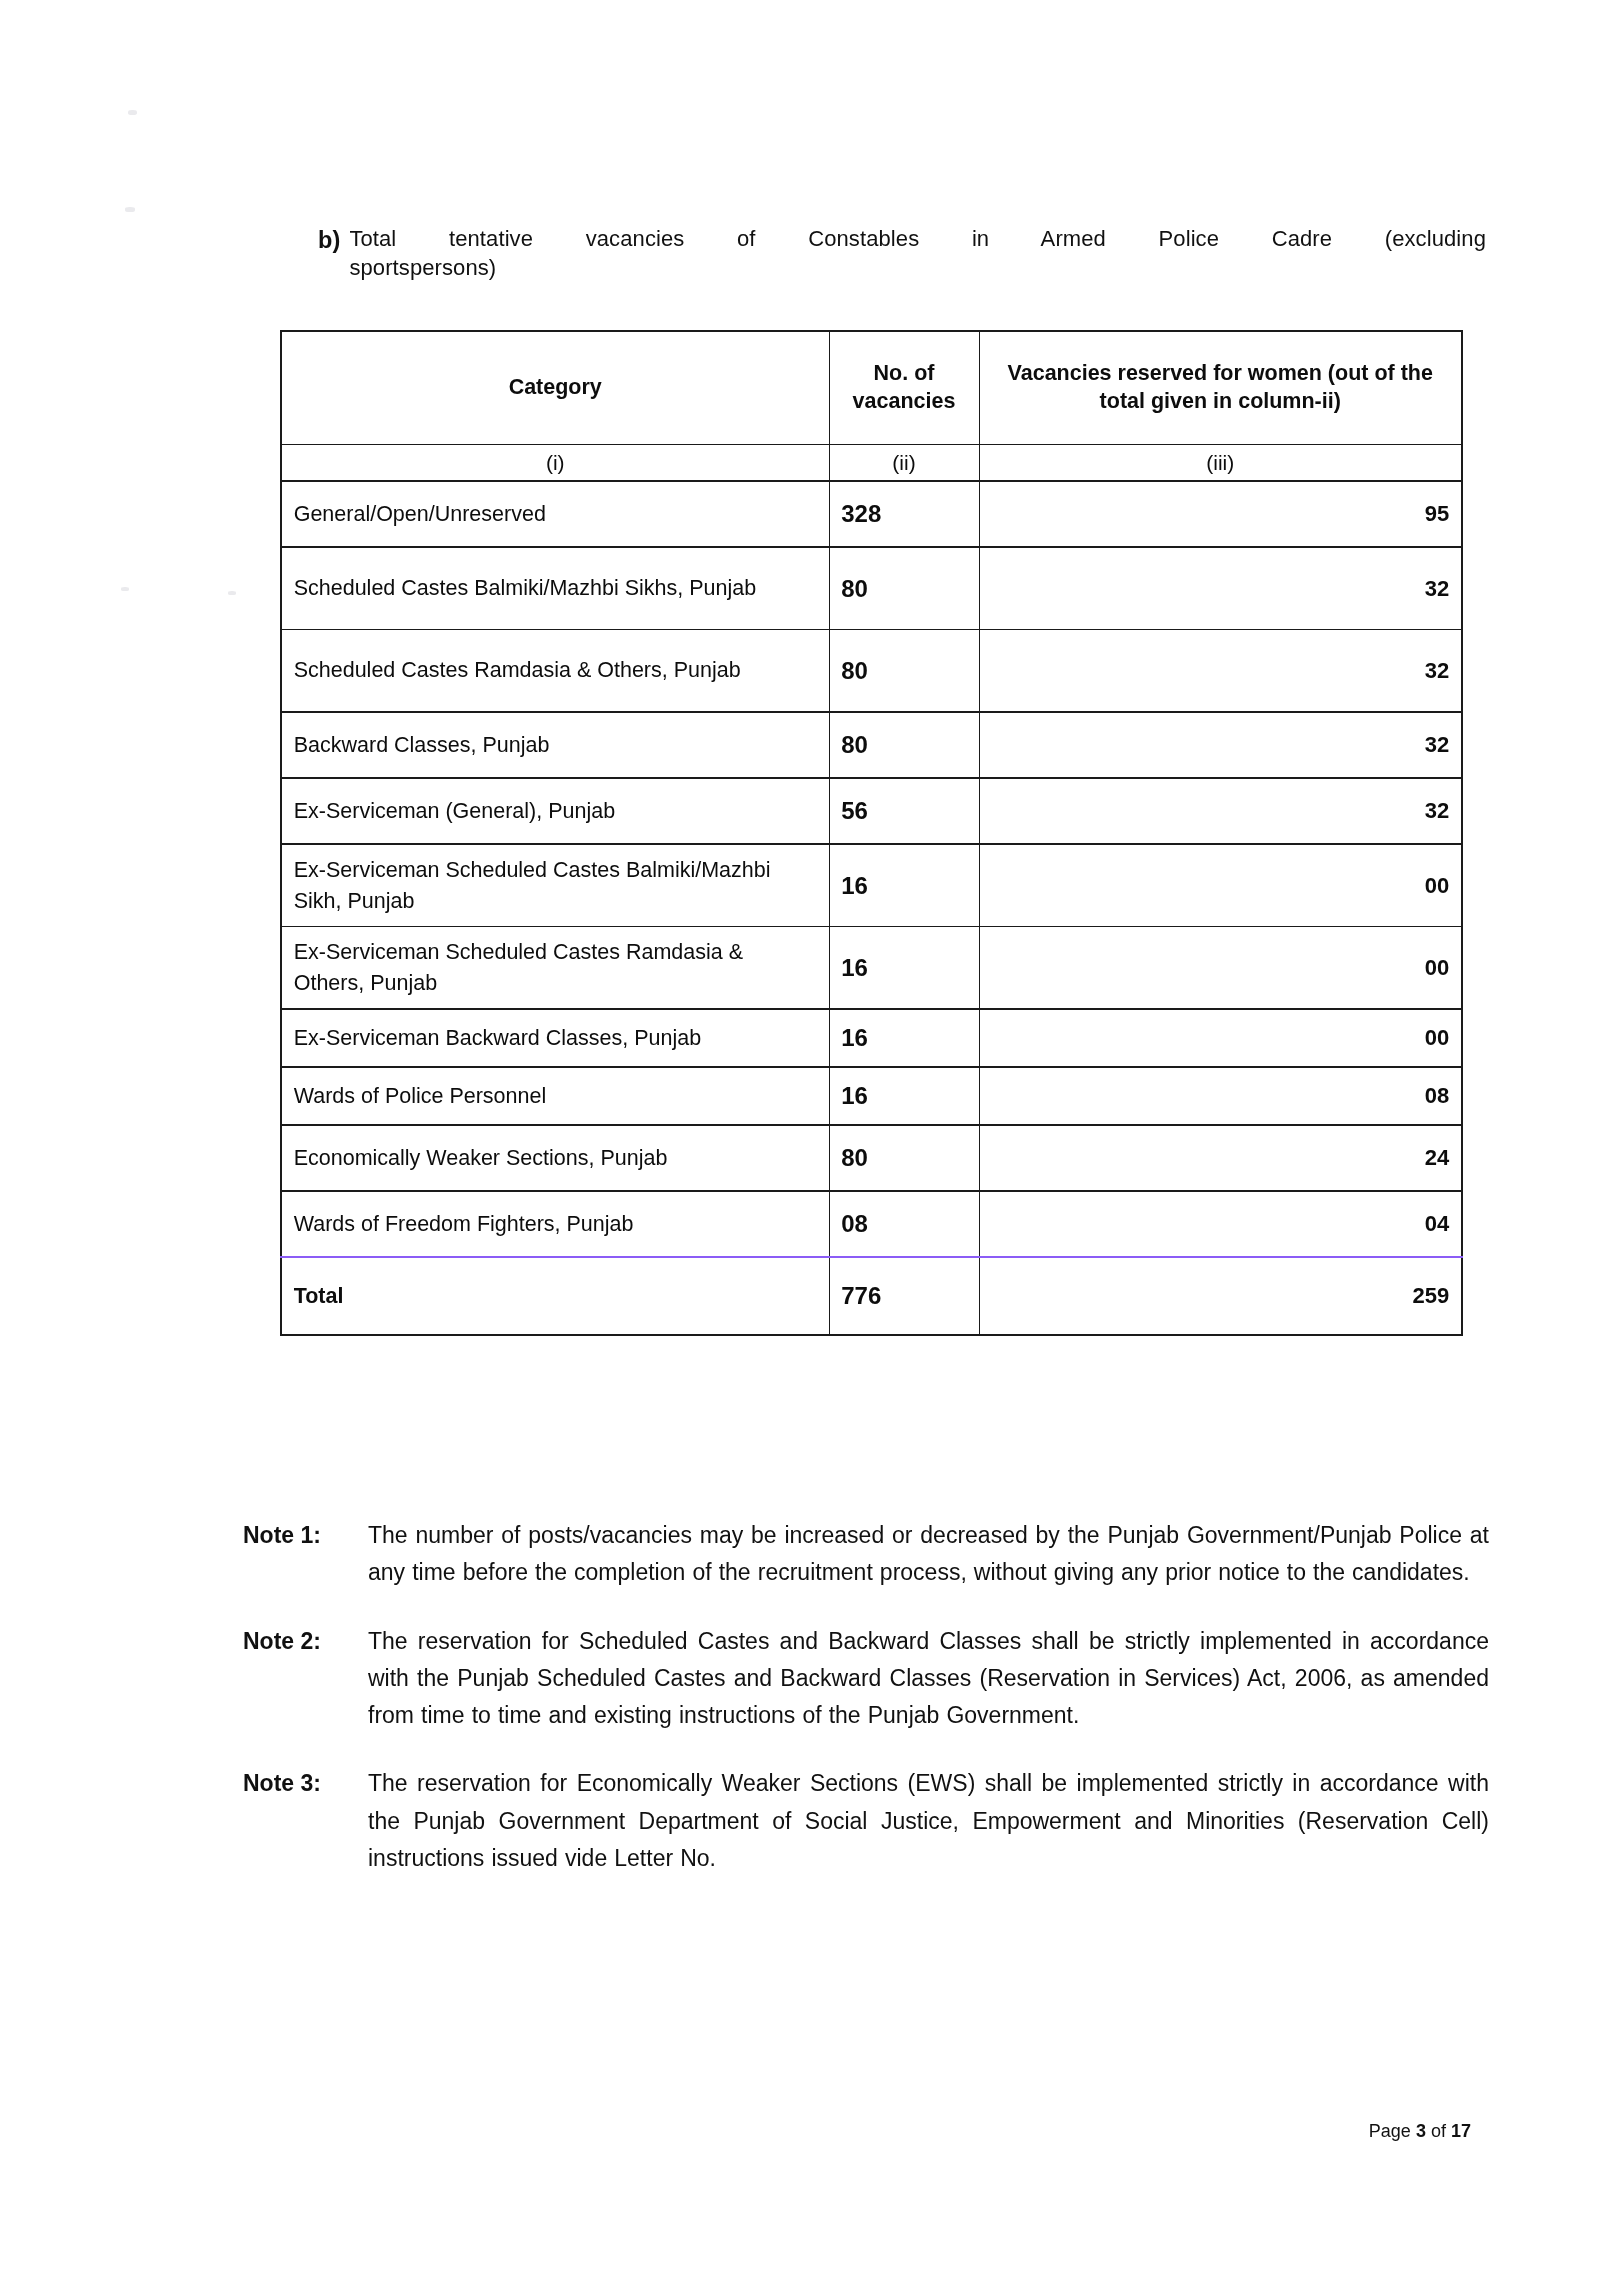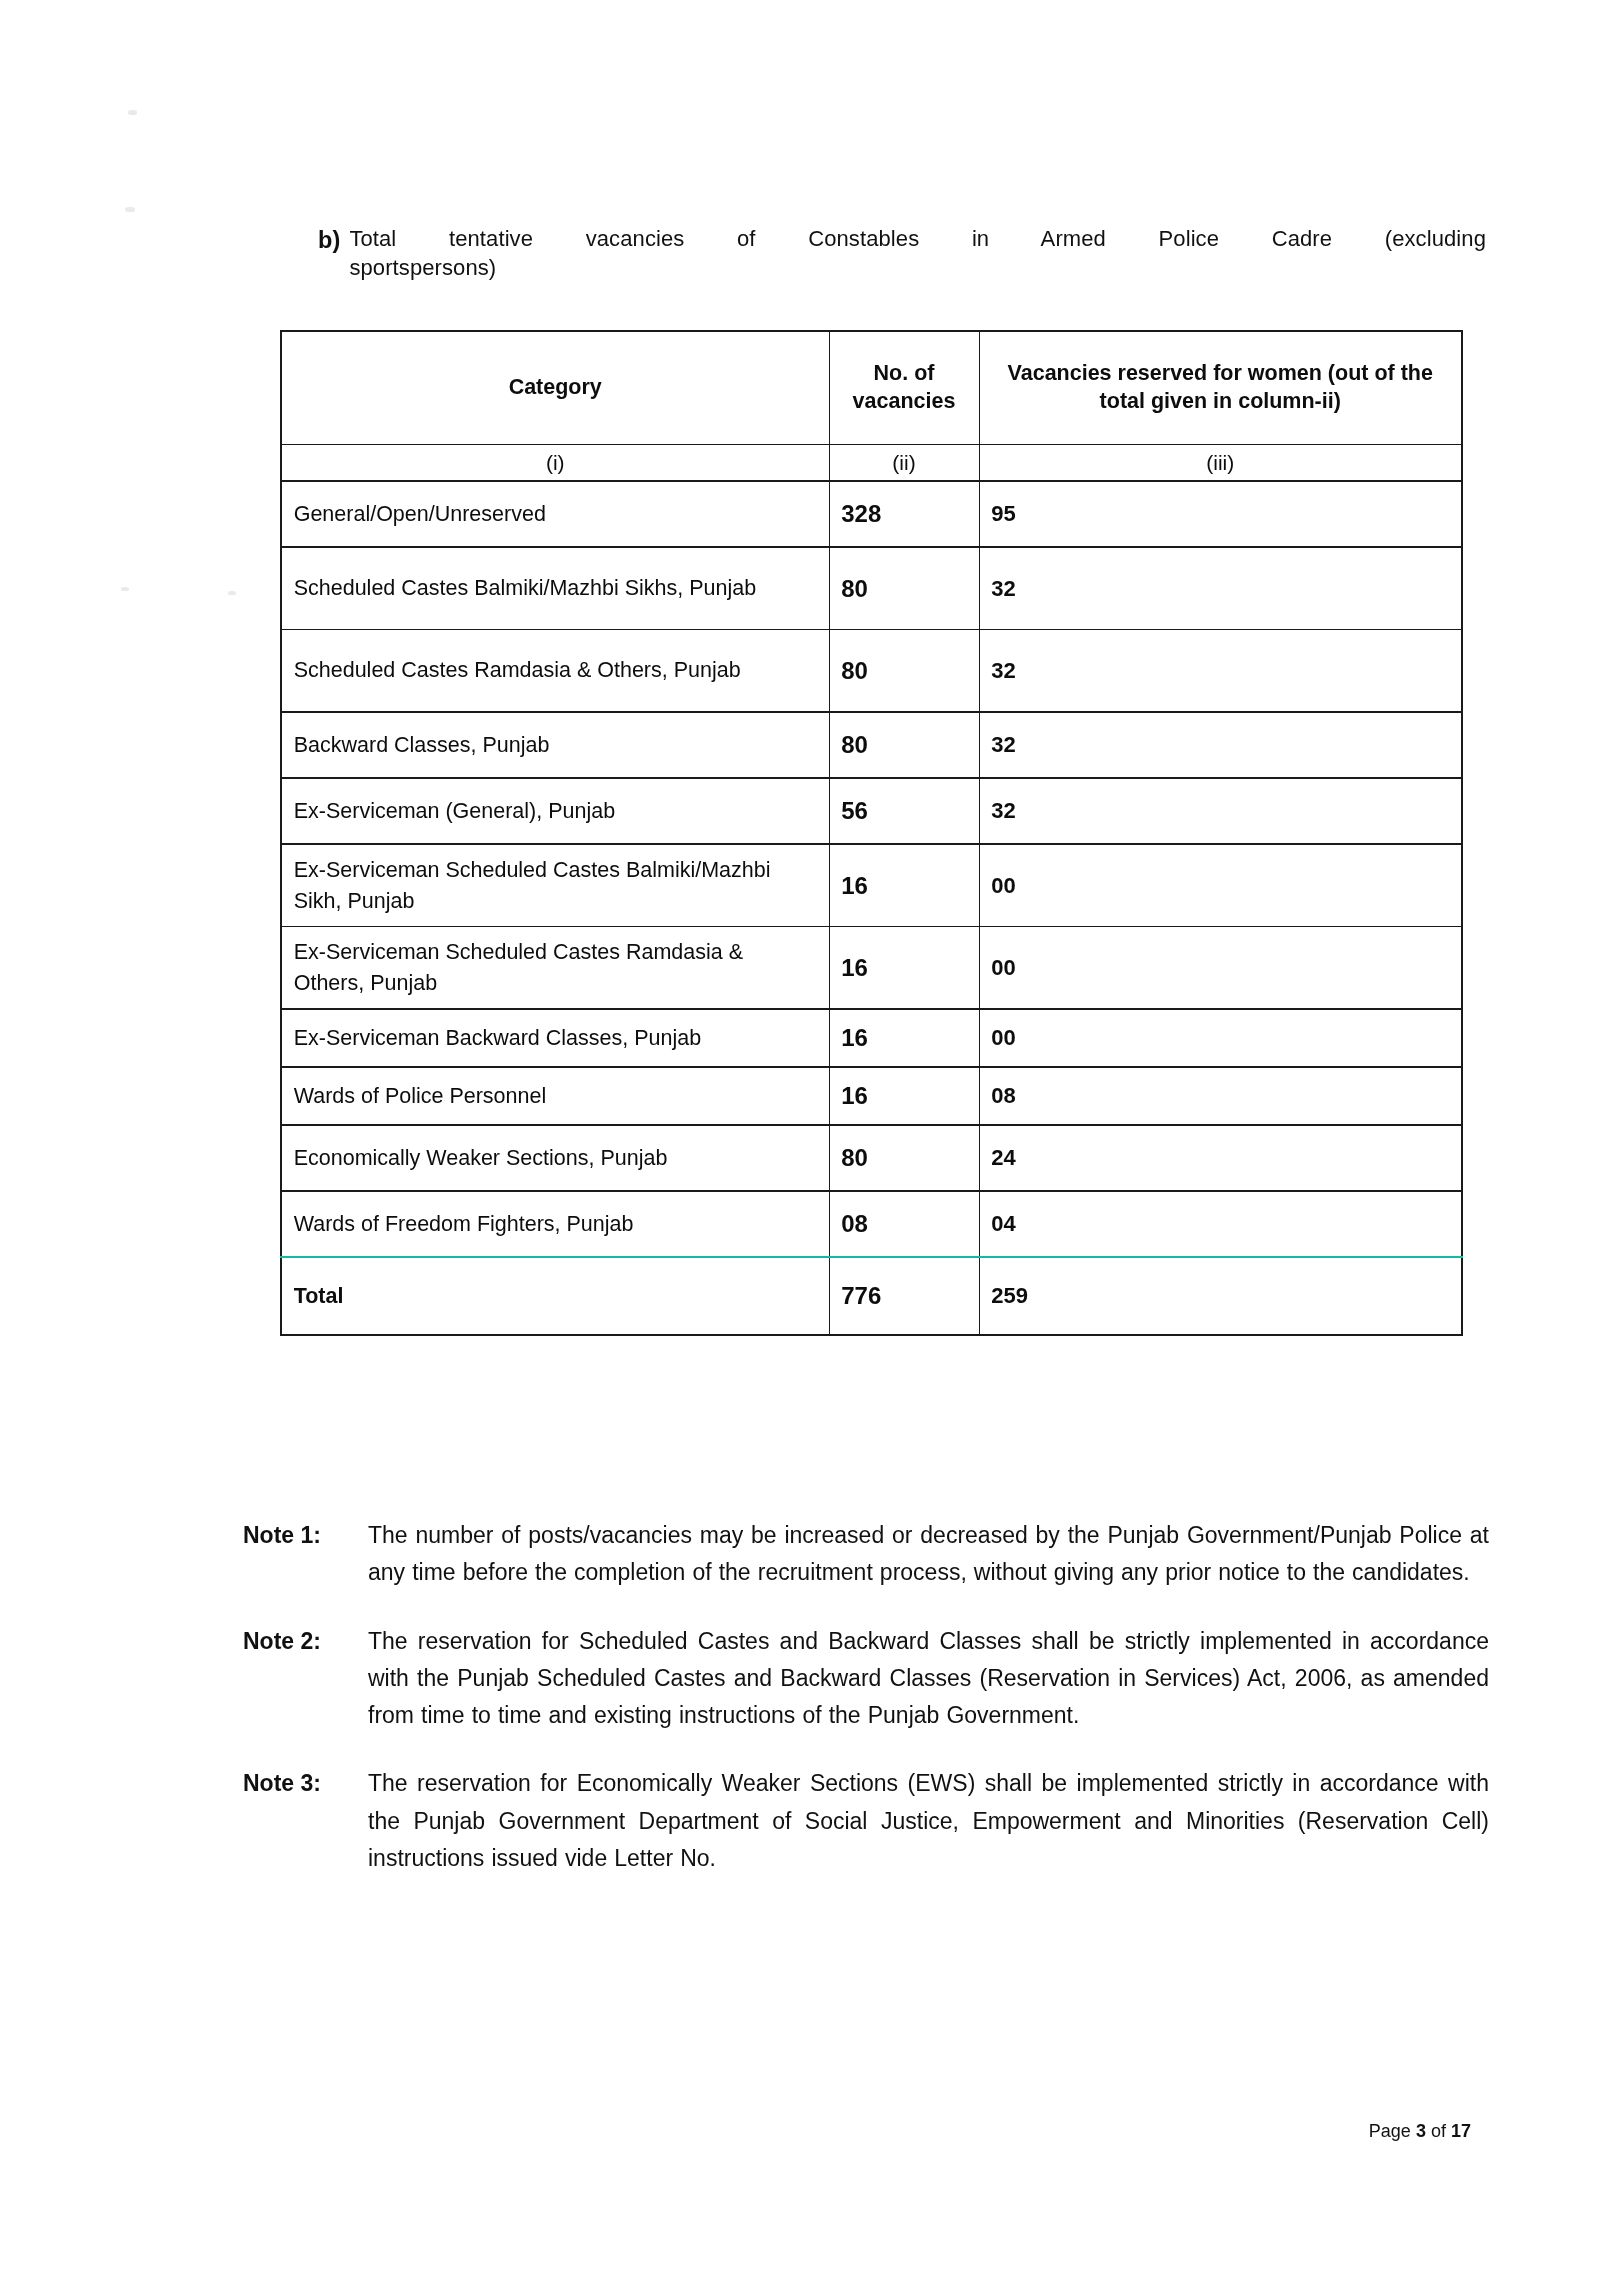--- a/index.html
+++ b/index.html
@@ -94,29 +94,29 @@
     text-align: left;
     font-weight: normal;
     line-height: 1.42;
   }
   td.num {
     text-align: left;
     font-weight: bold;
     font-size: 24px;
   }
   td.wom {
-    text-align: left;
+    text-align: right;
     font-weight: bold;
     font-size: 22px;
   }
   tr.r-tall td  { height: 81px; }
   tr.r-short td { height: 56px; }
   tr.r-mid td   { height: 64px; }
   tr.total td {
-    border-top: 2px solid #14b8a6;
+    border-top: 2px solid #8b5cf6;
     height: 76px;
   }
   tr.total td.cat { font-weight: bold; }
 
   
   tr.heavy-top td { border-top: 2px solid #1a1a1a; }
 
   
   .notes {
     position: absolute;

